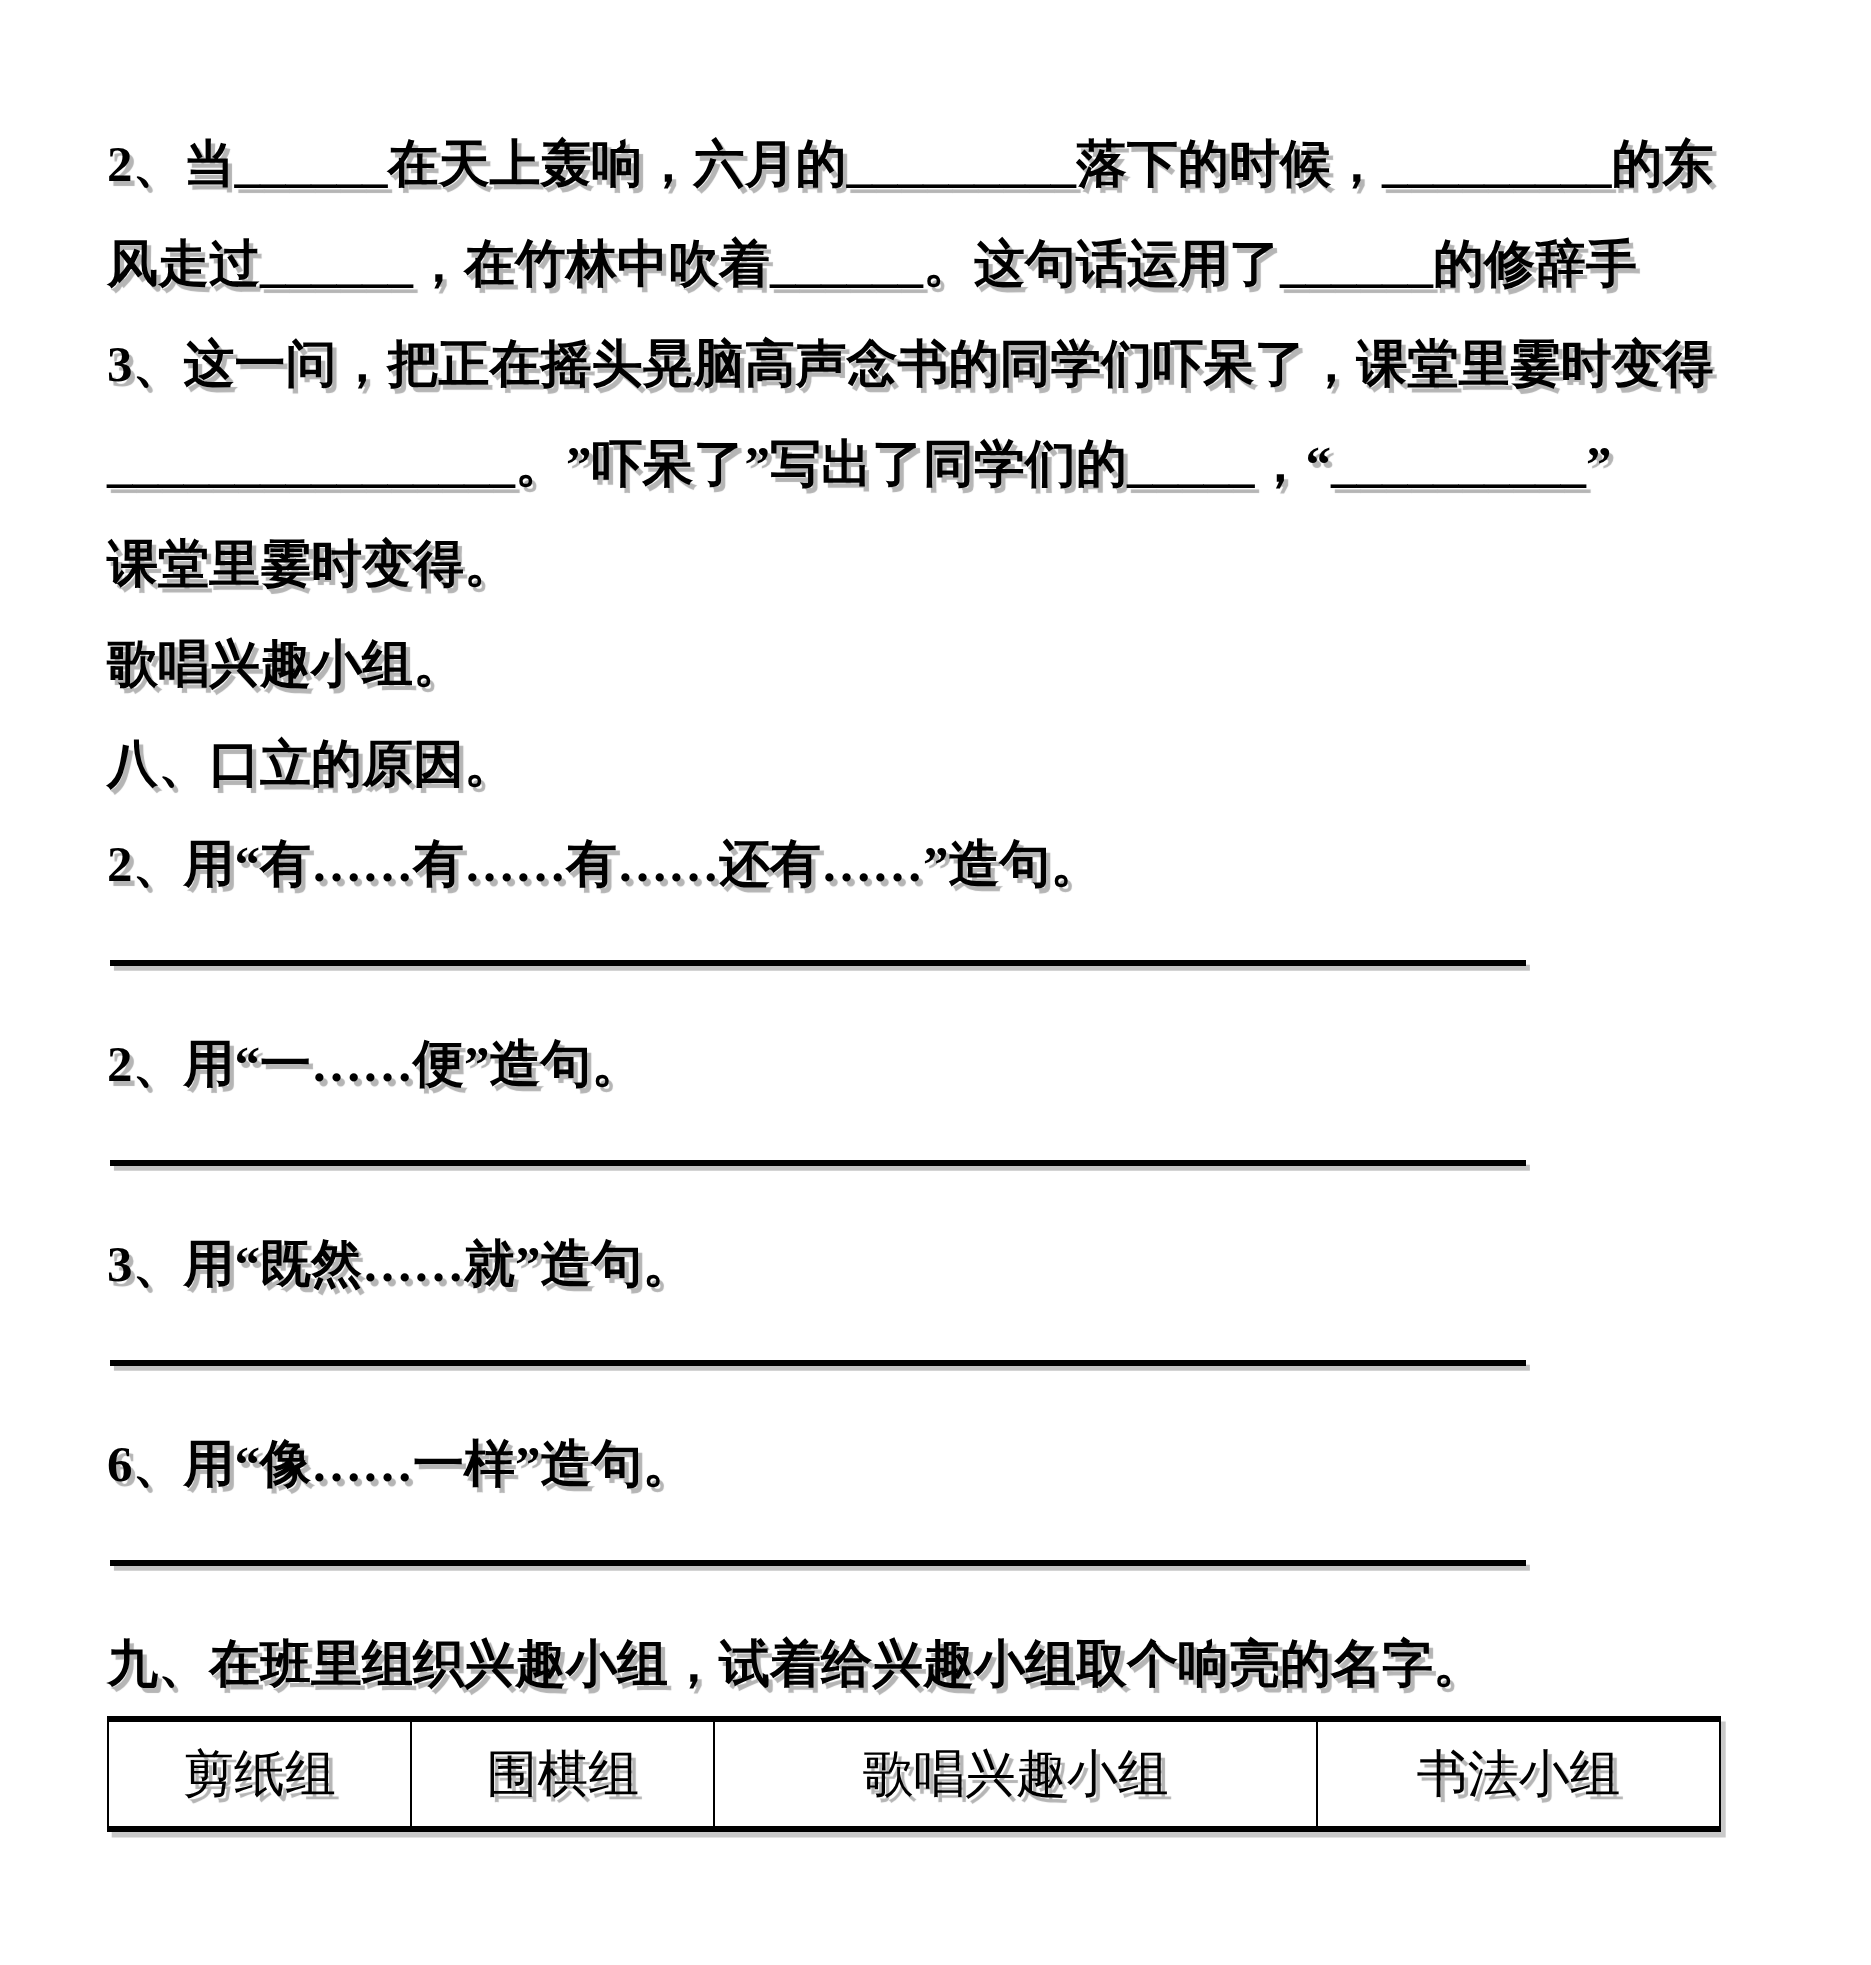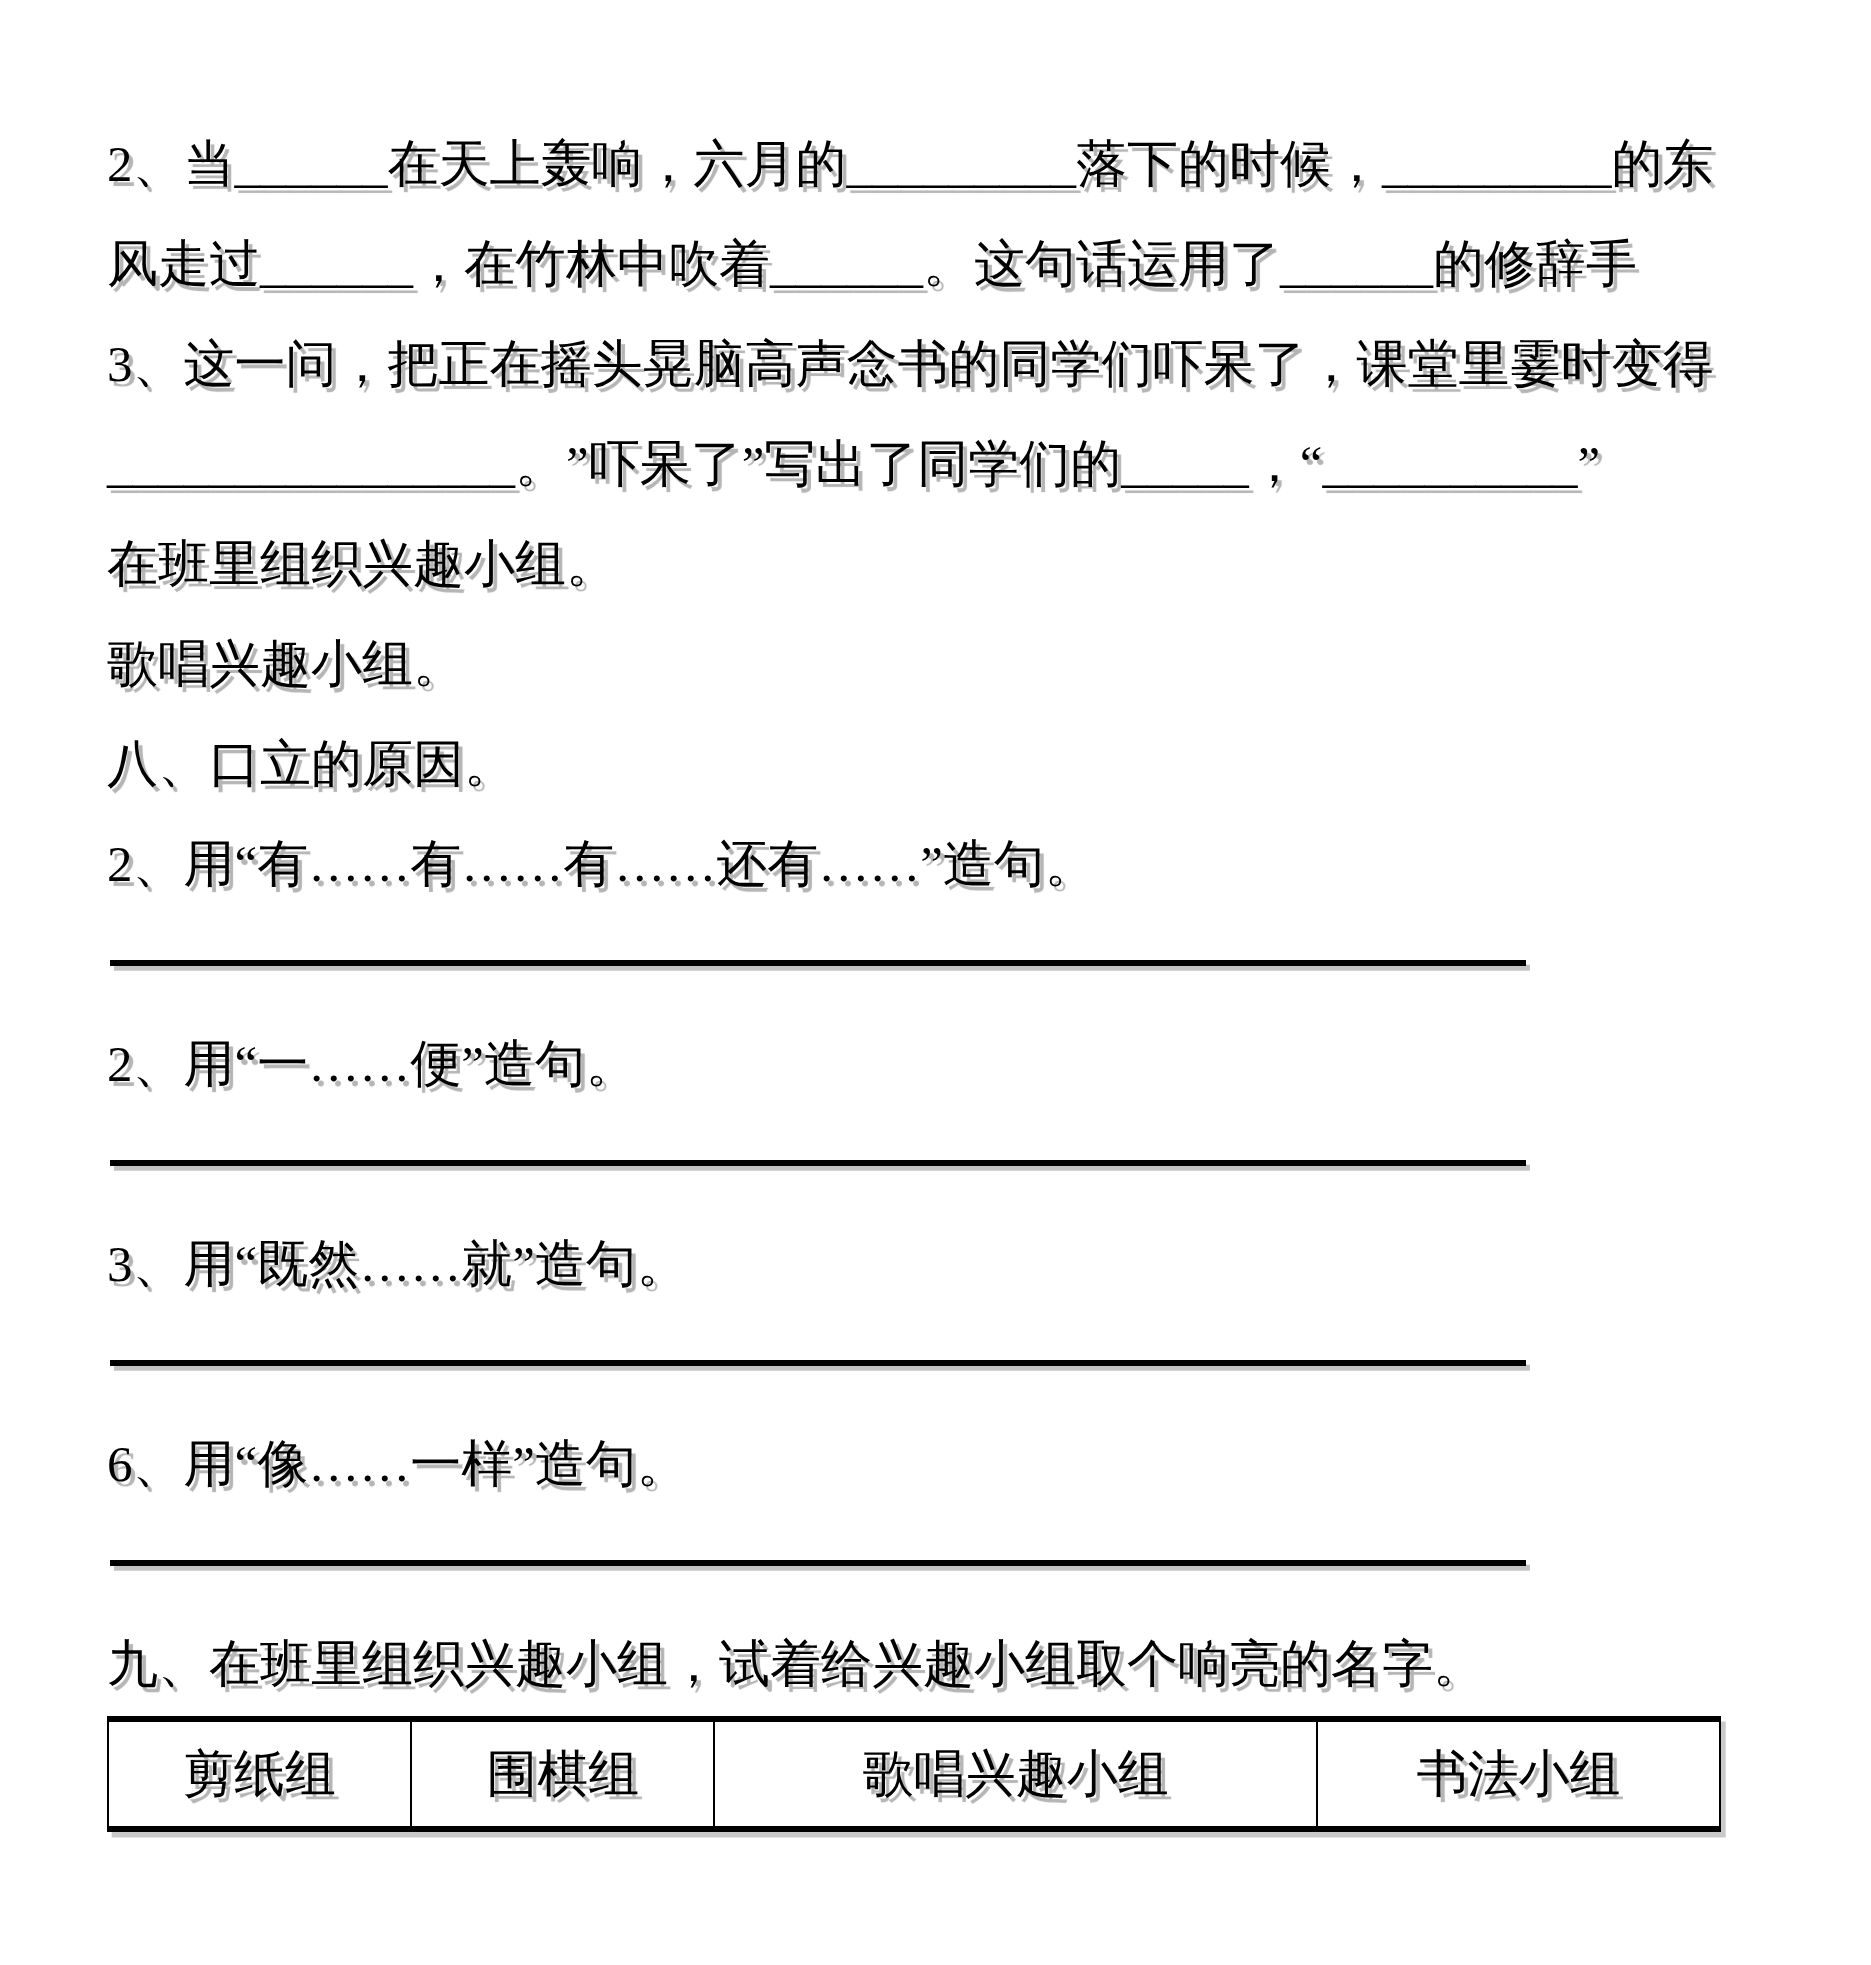--- a/index.html
+++ b/index.html
@@ -8,21 +8,21 @@
     position:relative;
     width:1872px; height:2647px;
     background:#ffffff;
     overflow:hidden;
     font-family:"Liberation Serif","DejaVu Serif",serif;
     color:#000000;
     font-size:51px;
     text-shadow:4.3px 5.1px 0.8px #b5b5b5;
   }
   .content { position:absolute; left:107px; top:114px; width:1690px; }
-  .line { height:100px; line-height:100px; white-space:nowrap; }
+  .line { height:100px; line-height:100px; white-space:nowrap;font-weight:bold; }
   .rule-line { height:100px; position:relative; }
   .rule-line .bar {
     position:absolute; left:3.1px; top:46px;
     width:1416px; height:5.5px;
     background:#000000;
     box-shadow:3.9px 4.7px 0 #c2c2c2;
   }
   .groups-table {
     border-collapse:collapse;
     width:1614px;
@@ -46,21 +46,21 @@
 <body>
 
 <div class="page">
   <div class="content">
 
     <div class="line">2、当______在天上轰响，六月的_________落下的时候，_________的东</div>
     <div class="line">风走过______，在竹林中吹着______。这句话运用了______的修辞手</div>
 
     <div class="line">3、这一问，把正在摇头晃脑高声念书的同学们吓呆了，课堂里霎时变得</div>
     <div class="line">________________。”吓呆了”写出了同学们的_____，“__________”</div>
-    <div class="line">在班里组织兴趣小组。</div>
+    <div class="line">课堂里霎时变得。</div>
 
     <div class="line">歌唱兴趣小组。</div>
 
     <div class="line">八、口立的原因。</div>
 
     <div class="line">2、用“有……有……有……还有……”造句。</div>
     <div class="rule-line">
       <div class="bar"></div>
     </div>
 

